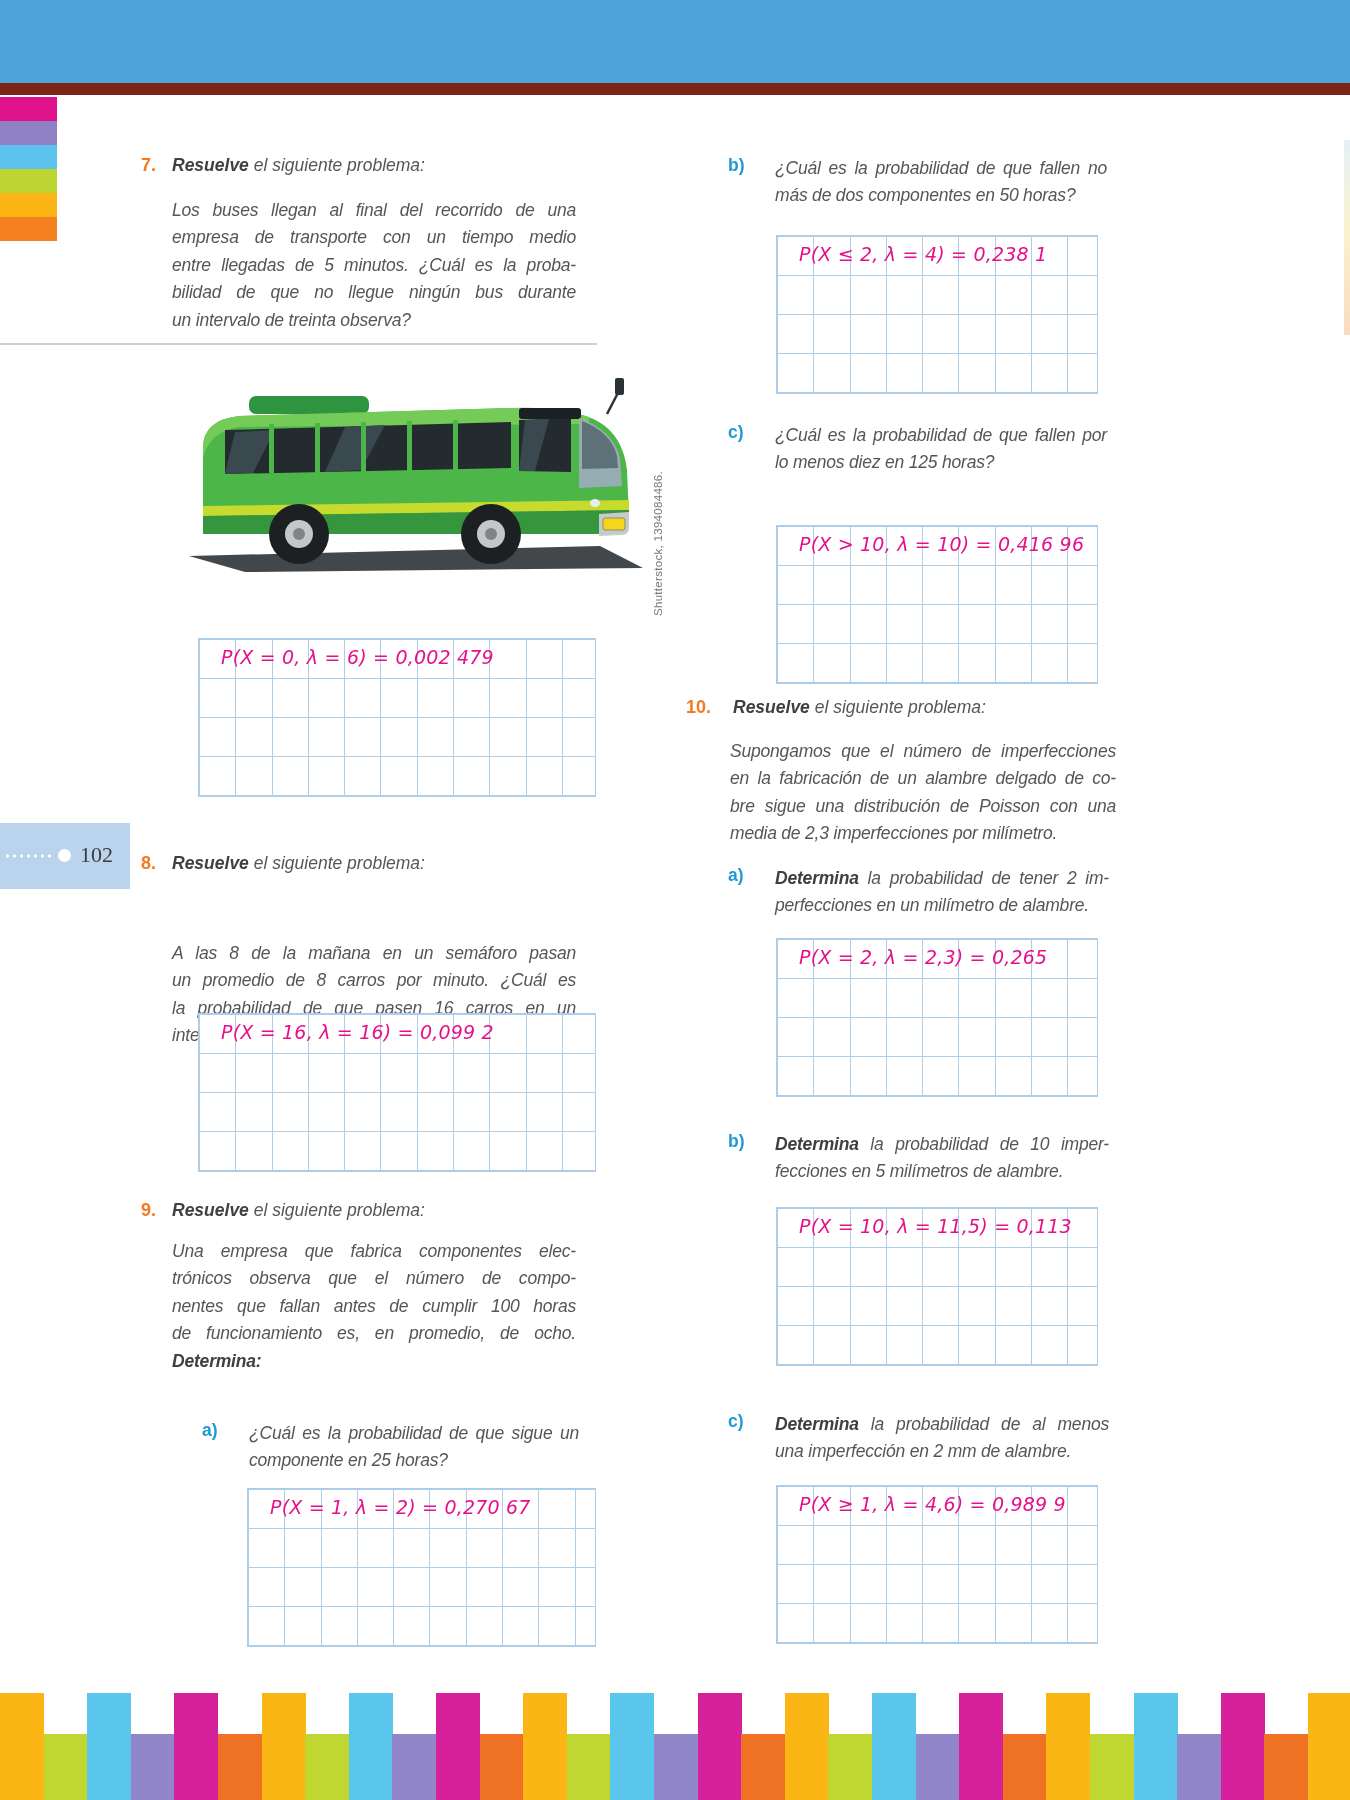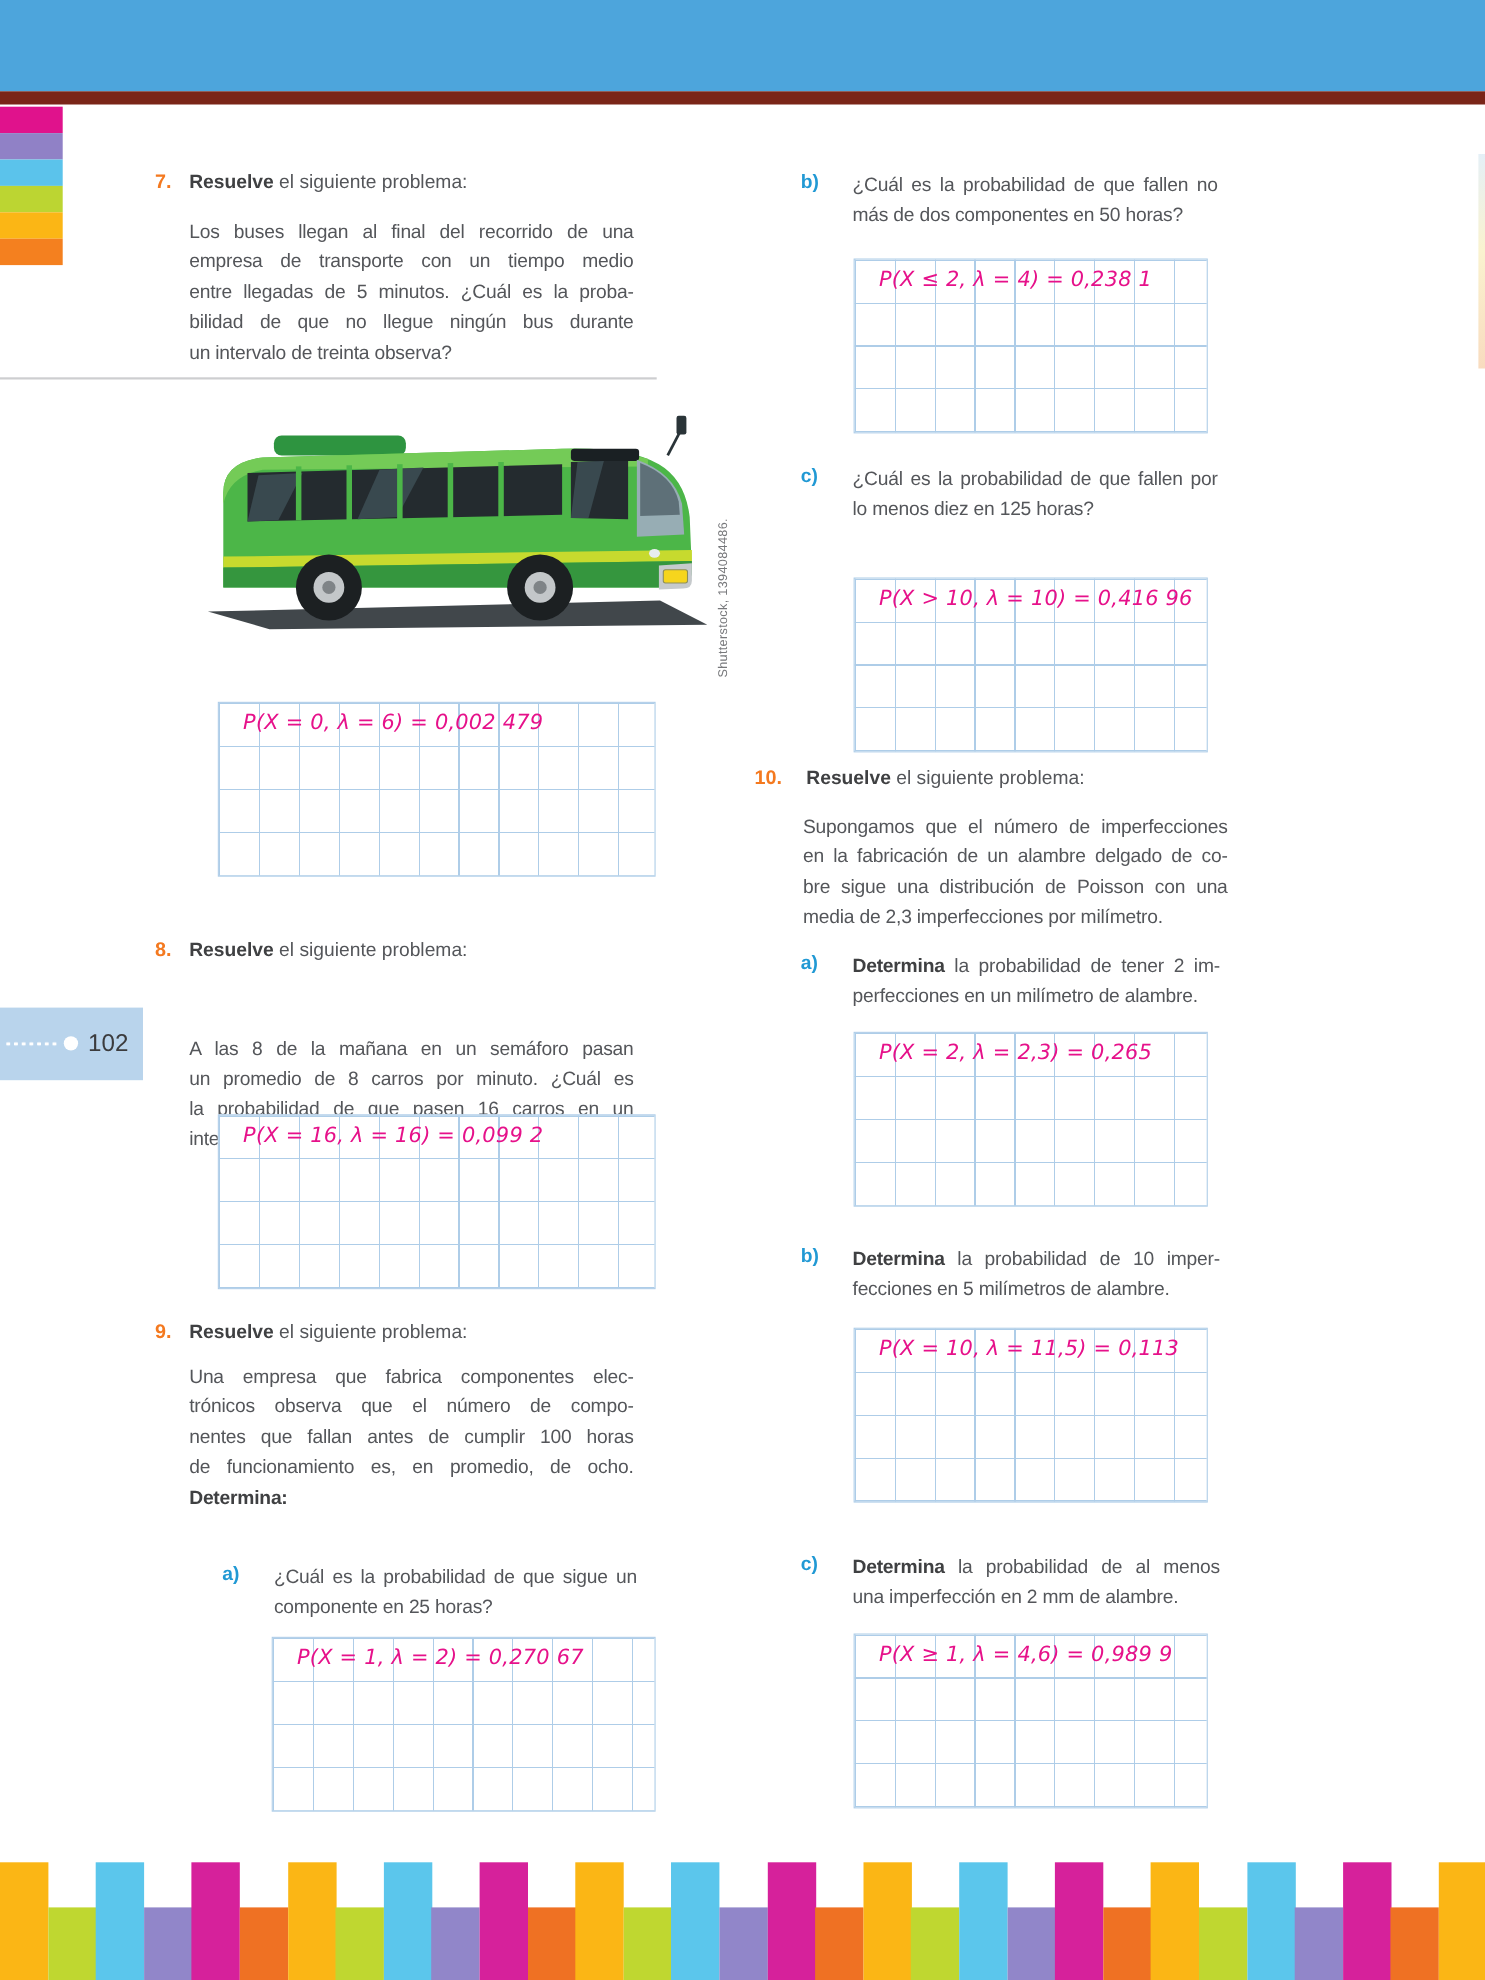--- a/index.html
+++ b/index.html
@@ -12,32 +12,32 @@
   .side-tabs{left:0;top:97px;width:57px;height:144px;}
   .side-tabs .tab{position:absolute;left:0;width:57px;height:24px;}
   .edge-strip{left:1344px;top:140px;width:6px;height:195px;opacity:.55;
               background:linear-gradient(#CFE3F0,#F6E9A8 45%,#F3BE8A);}
   .divider{left:0;top:343px;width:597px;height:2px;background:#CDCED0;}
   
   .pnum{font-weight:bold;font-size:18px;color:#F4791F;}
   .ilabel{font-weight:bold;font-size:17.5px;color:#2199D4;}
   .head{font-size:17.5px;white-space:nowrap;}
   .para{font-size:17.5px;line-height:27.4px;letter-spacing:-0.2px;}
-  .jl{text-align:justify;text-align-last:justify;}
+  .jl{text-align:justify;text-align-last:justify;font-style:italic;}
   .jl.last{text-align-last:left;}
   .bb{font-weight:bold;color:#3F4042;}
   
   .gbox{position:absolute;border:1.5px solid #AECDE8;background-color:#ffffff;
     background-image:
       repeating-linear-gradient(to right,#AECDE8 0 1px,transparent 1px 36.3px),
       repeating-linear-gradient(to bottom,#AECDE8 0 1px,transparent 1px 39px);}
   .ans{position:absolute;left:22px;top:7px;font-style:italic;font-size:19px;color:#E6118A;
        font-family:"DejaVu Sans",sans-serif;letter-spacing:.2px;white-space:nowrap;}
   
-  .pgbox{left:0;top:916px;width:130px;height:66px;background:#B9D4EC;}
+  .pgbox{left:0;top:823px;width:130px;height:66px;background:#B9D4EC;font-family:Liberation Serif, serif;}
   .pgdots{position:absolute;left:4px;top:30px;width:50px;height:6px;
     background-image:radial-gradient(circle,#fff 1.6px,rgba(255,255,255,0) 1.8px);
     background-size:7px 6px;background-repeat:repeat-x;}
   .pgdot-big{position:absolute;left:58px;top:26px;width:13px;height:13px;border-radius:50%;background:#fff;}
   .pgnum{position:absolute;left:80px;top:19px;font-size:22px;color:#3B3B3D;}
   
   .credit{left:652px;top:388px;height:228px;writing-mode:vertical-rl;transform:rotate(180deg);
           font-size:11.5px;color:#77787B;letter-spacing:.3px;}
   
   .footer{left:0;top:1693px;width:1350px;height:107px;}

